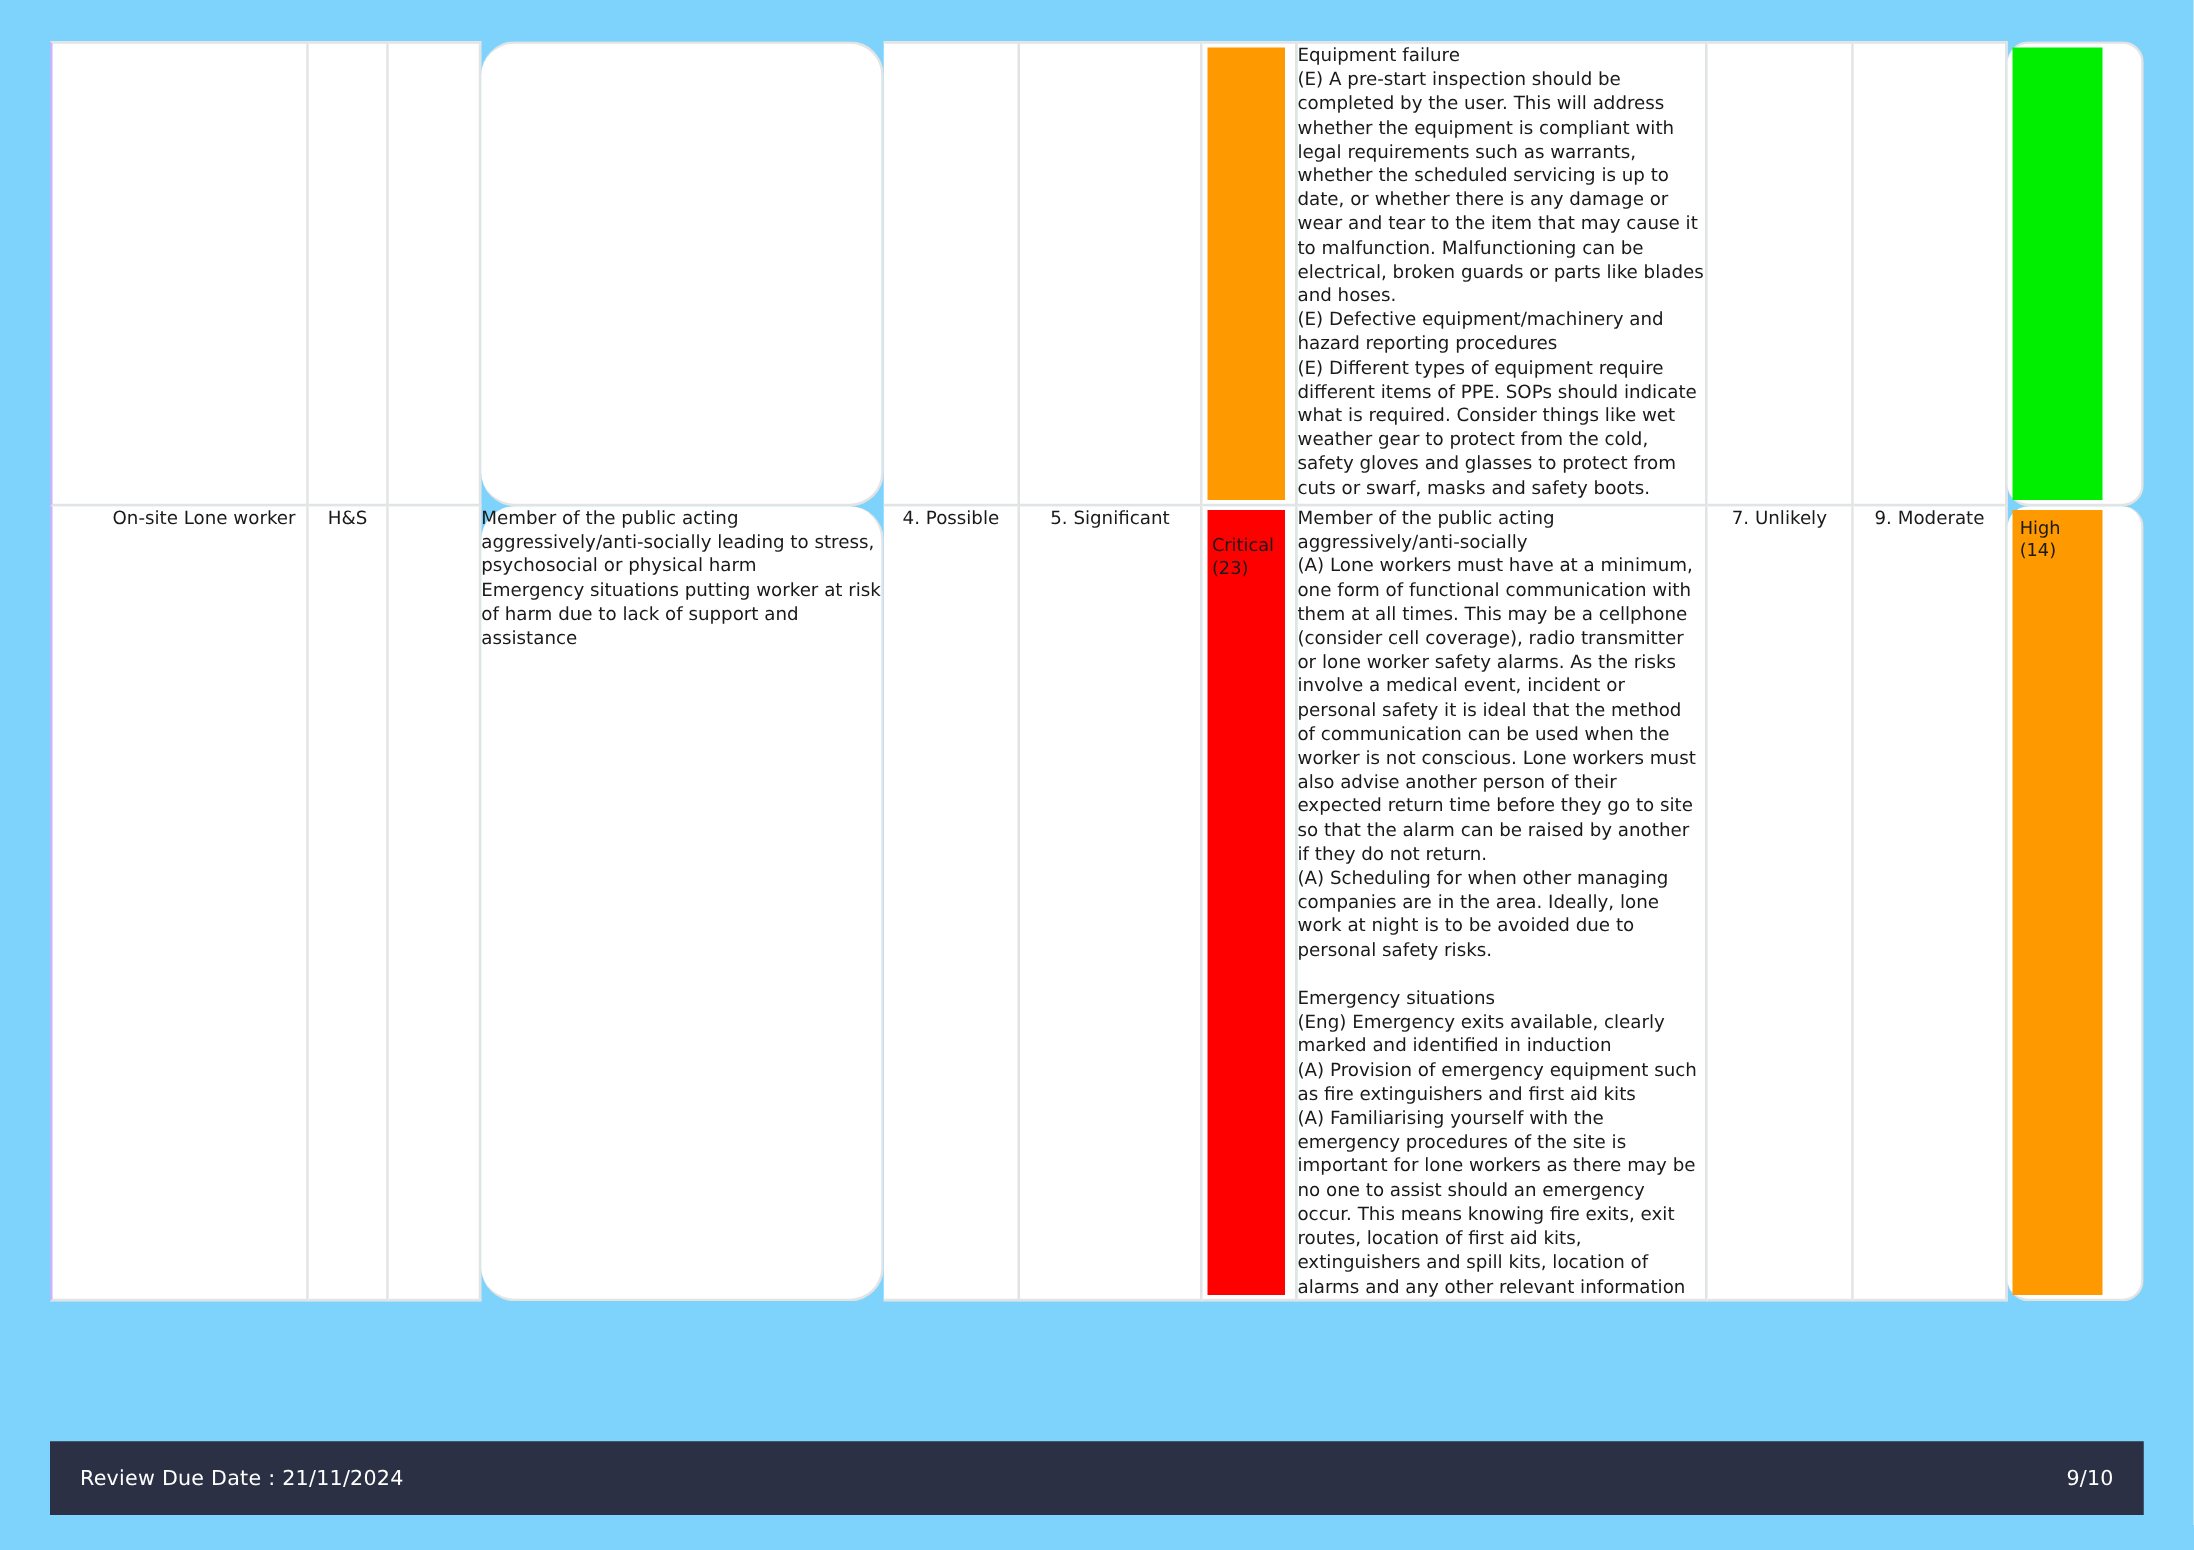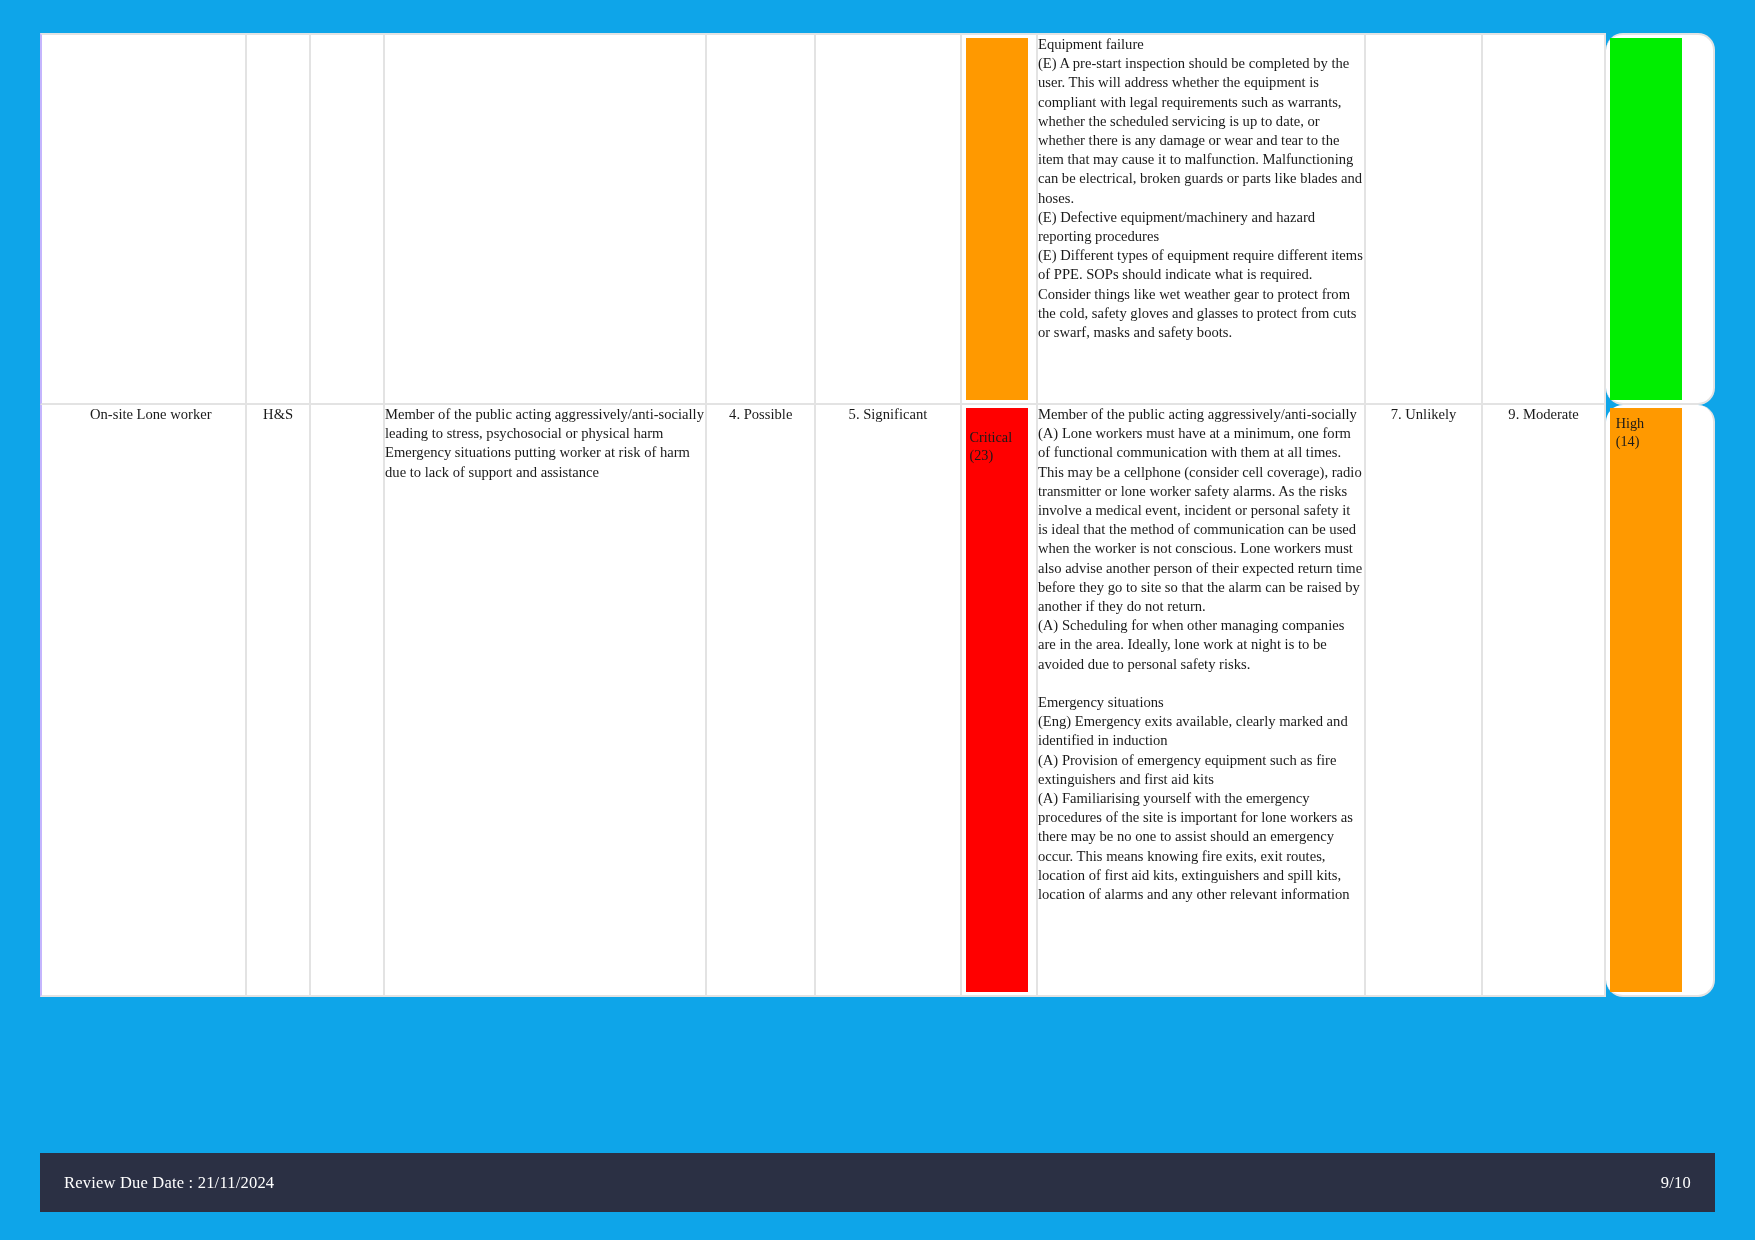--- a/index.html
+++ b/index.html
@@ -6,23 +6,22 @@
   html, body {
     margin: 0; padding: 0;
     width: 1755px; height: 1240px;
     background: #ffffff;
     font-family: "DejaVu Sans", sans-serif;
   }
   #page {
     position: relative;
     width: 1755px;
     height: 1240px;
-    background: #0ea5e9;
+    background: #7dd3fc;
     overflow: hidden;
-    font-family: Liberation Serif, serif;
   }
 
   
   .risk-table {
     position: absolute;
     left: 40px;
     top: 33px;
     width: 1675px;
     border-collapse: separate;
     border-spacing: 0;
@@ -43,21 +42,21 @@
     padding-left: 48px;
   }
   .risk-table tr:first-child td {
     border-top: 2px solid #e3e3e3;
   }
 
   
   .c-activity   { width: 190px; }
   .c-type       { width: 58px;  }
   .c-who        { width: 68px;  }
-  .c-hazard     { width: 295px; }
+  .c-hazard     { width: 295px; border-radius: 27px; }
   .c-likeli     { width: 100px; }
   .c-conseq     { width: 133px; }
   .c-rating     { width: 70px;  }
   .c-controls   { width: 300px; }
   .c-rlikeli    { width: 108px; }
   .c-rconseq    { width: 112px; }
   .c-rrating    { width: 100px; }
 
   .cell-pad { padding: 10px 10px 10px 12px; }
   .cell-center { text-align: center; padding-top: 11px; }

